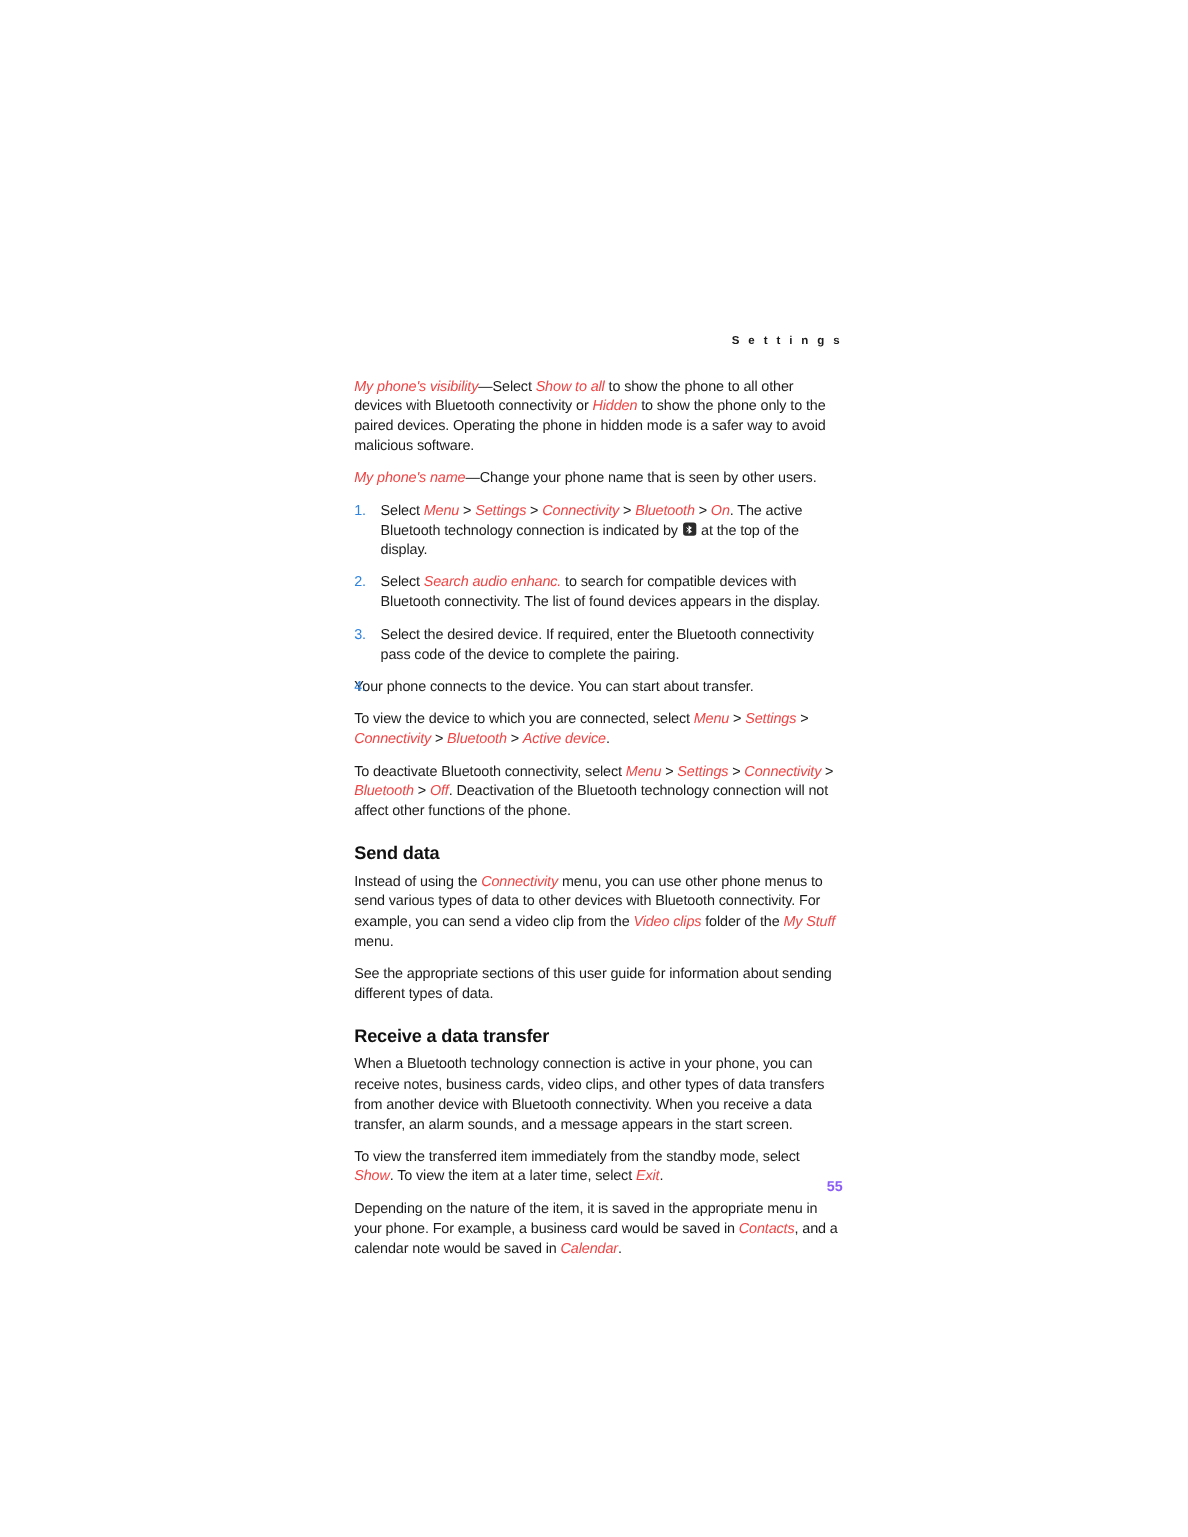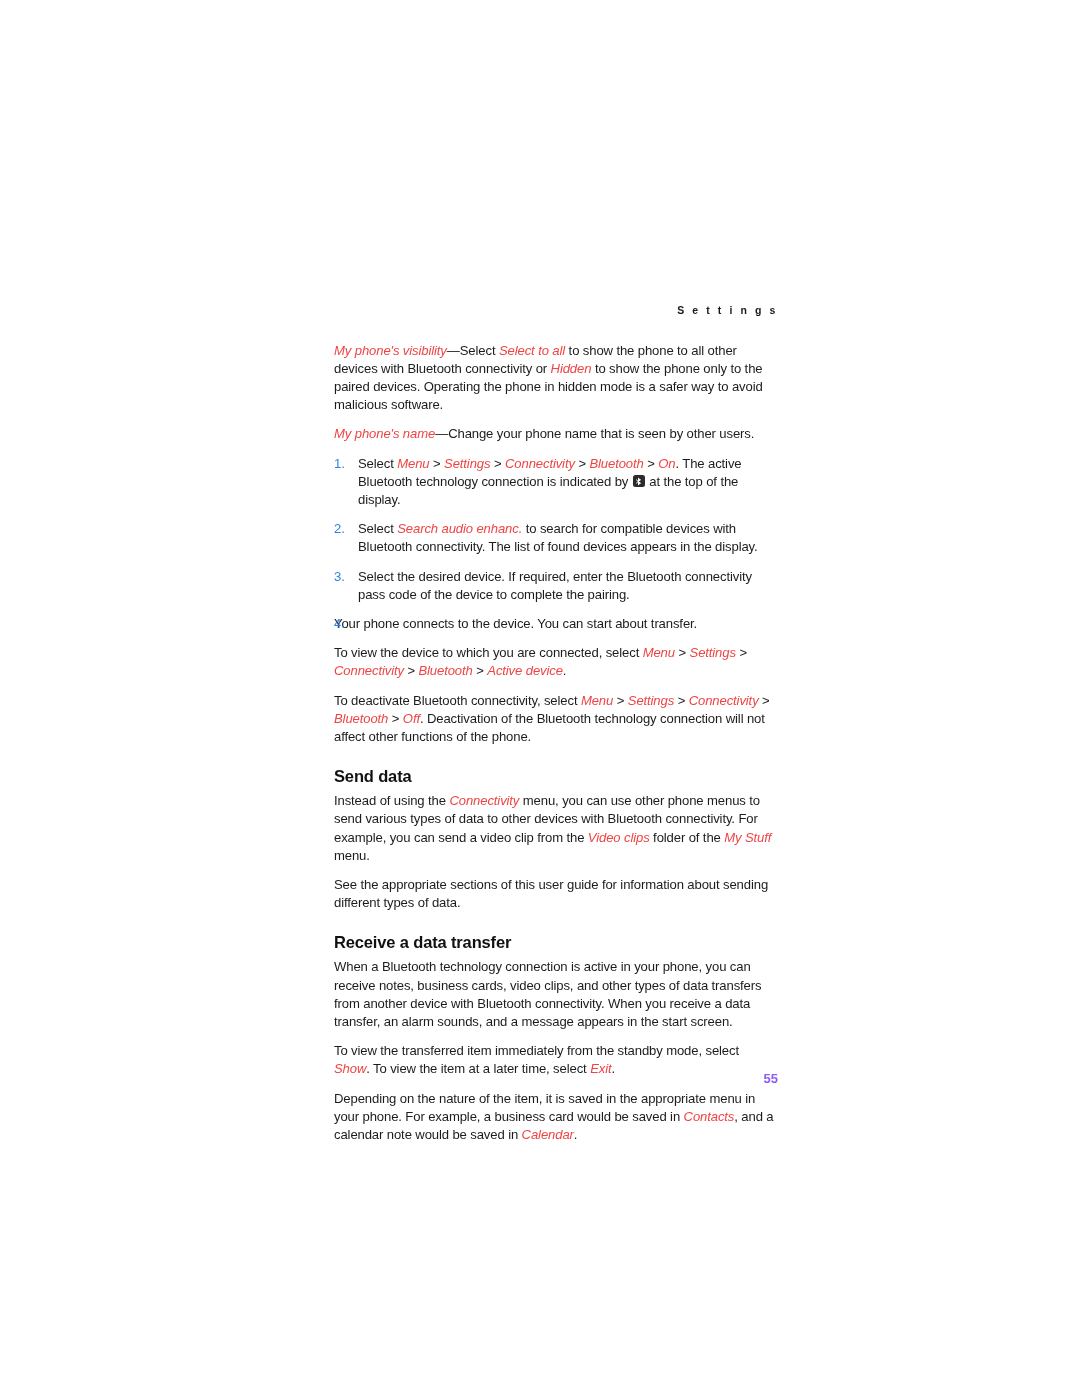--- a/index.html
+++ b/index.html
@@ -11,21 +11,21 @@
     width: 1080px;
     height: 1397px;
     position: relative;
     font-family: "Liberation Sans", sans-serif;
     color: #1a1a1a;
     overflow: hidden;
   }
 
   .page {
     position: absolute;
-    left: 12px;
+    left: 0;
     top: 0;
     width: 916px;
     height: 1397px;
     border-radius: 31px;
   }
 
   .content-col {
     position: absolute;
     left: 322px;
     top: 305px;
@@ -130,21 +130,21 @@
 </style>
 </head>
 <body>
 
 <div class="page">
 
   <div class="content-col">
 
     <div class="running-head">S e t t i n g s</div>
 
-    <p class="body"><span class="lnk">My phone's visibility</span><span>—Select </span><span class="lnk">Select to all</span><span> to show the phone to all other devices with Bluetooth connectivity or </span><span class="lnk">Hidden</span><span> to show the phone only to the paired devices. Operating the phone in hidden mode is a safer way to avoid malicious software.</span></p>
+    <p class="body"><span class="lnk">My phone's visibility</span><span>—Select </span><span class="lnk">Show to all</span><span> to show the phone to all other devices with Bluetooth connectivity or </span><span class="lnk">Hidden</span><span> to show the phone only to the paired devices. Operating the phone in hidden mode is a safer way to avoid malicious software.</span></p>
 
     <p class="body"><span class="lnk">My phone's name</span><span>—Change your phone name that is seen by other users.</span></p>
 
 
     <ol class="steps">
 
       <li>
         <span class="num">1.</span><span>Select </span><span class="lnk">Menu</span><span class="gt"> &gt; </span><span class="lnk">Settings</span><span class="gt"> &gt; </span><span class="lnk">Connectivity</span><span class="gt"> &gt; </span><span class="lnk">Bluetooth</span><span class="gt"> &gt; </span><span class="lnk">On</span><span>. The active Bluetooth technology connection is indicated by </span><span class="bt-icon"><svg width="8" height="9" viewBox="0 0 8 9">
               <path d="M3.0 0.6 L6.0 2.9 L3.0 5.0 L3.0 0.6 Z M3.0 4.0 L6.0 6.1 L3.0 8.4 L3.0 4.0 Z" fill="#ffffff"></path>
               <path d="M1.1 2.6 L5.4 6.4" stroke="#ffffff" stroke-width="0.9" fill="none"></path>

